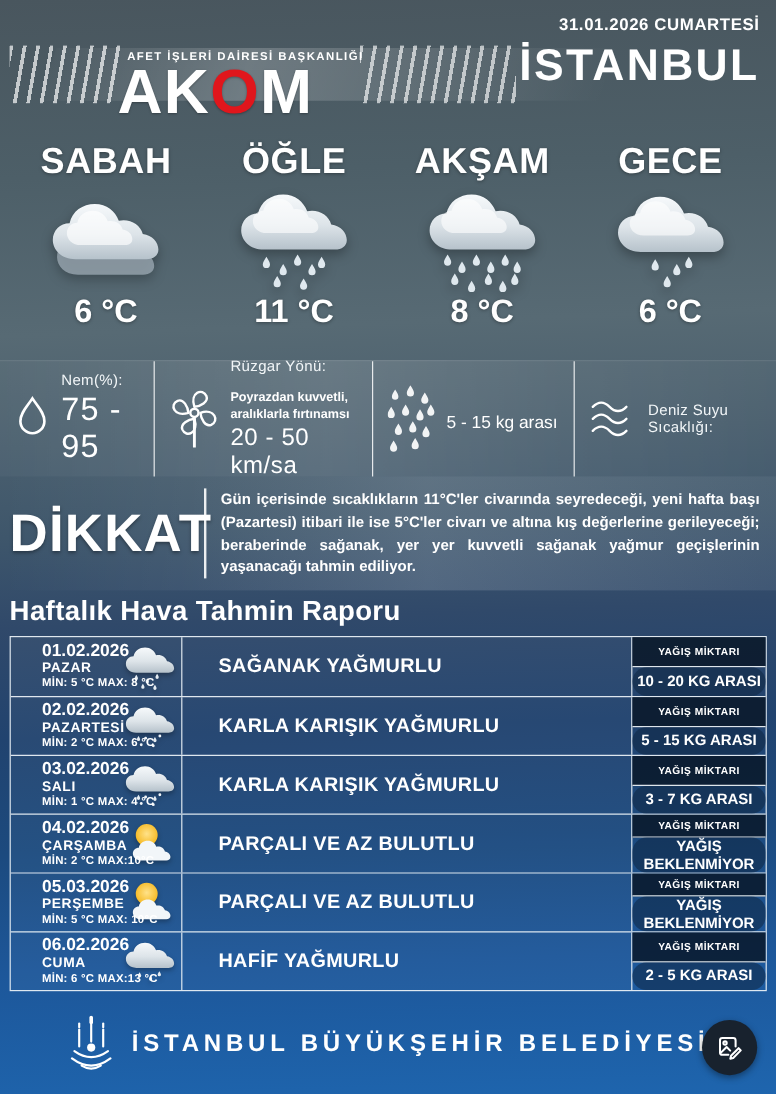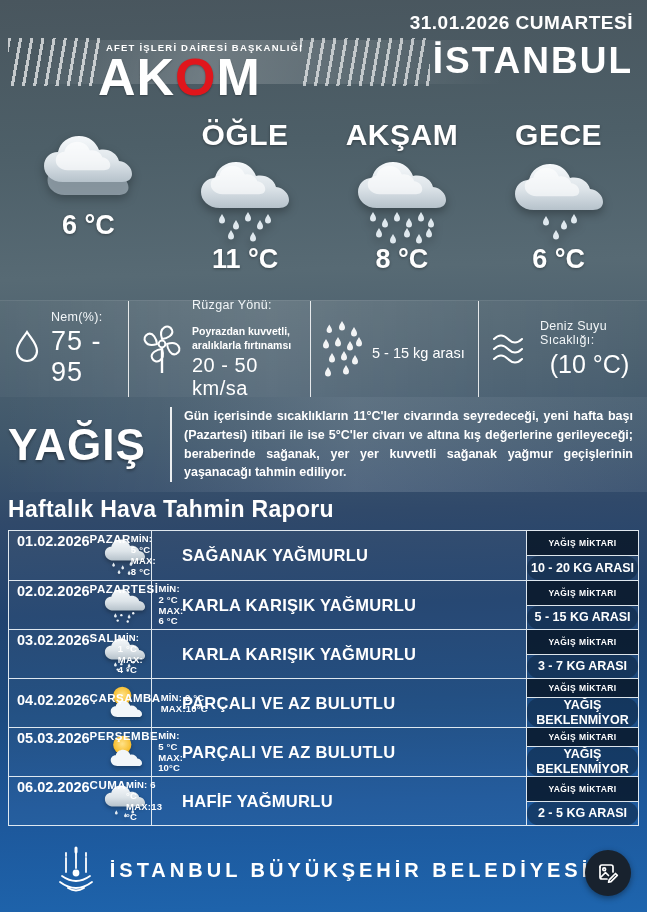--- a/index.html
+++ b/index.html
@@ -24,21 +24,21 @@
   .stripes { position:absolute; top:38px; height:48px;
     background:repeating-linear-gradient(100deg, rgba(255,255,255,0.85) 0 3px, rgba(255,255,255,0) 3px 11px); }
   .stripes.left  { left:8px;  width:92px; opacity:.8; }
   .stripes.right { left:300px; width:130px; opacity:.75; }
   .agency-small { position:relative; font-size:9.5px; font-weight:bold; letter-spacing:1.2px;
     color:#fff; margin-left:48px; margin-bottom:0; }
   .akom { position:relative; font-size:52px; font-weight:900; letter-spacing:1px; line-height:0.95;
     margin-left:40px; text-shadow:0 1px 2px rgba(0,0,0,.3); }
   .akom .red-o { color:#e0161c; }
   .header-right { position:absolute; right:14px; top:12px; text-align:right; }
-  .header-date { font-size:19px; font-weight:bold; letter-spacing:0.5px; }
+  .header-date { font-size:14px; font-weight:bold; letter-spacing:0.5px; }
   .header-city { font-size:37px; font-weight:bold; letter-spacing:2px; margin-top:6px; }
 
   
   .periods { height:188px; display:flex; padding:6px 10px 0 10px; }
   .period { flex:1; display:flex; flex-direction:column; align-items:center; }
   .period-label { font-size:30px; font-weight:900; letter-spacing:0.5px; text-shadow:0 1px 3px rgba(0,0,0,.35); }
   .period-icon { width:104px; height:92px; margin-top:2px; filter:blur(.4px) drop-shadow(0 4px 5px rgba(0,0,0,.3)); }
   .period-temp { font-size:27px; font-weight:900; margin-top:-2px; text-shadow:0 1px 3px rgba(0,0,0,.35); }
 
   
@@ -68,21 +68,21 @@
   .warning-text { flex:1; padding:0 4px 0 12px; font-size:12.5px; font-weight:bold; line-height:1.5; text-align:justify; }
 
   
   .weekly-title { height:36px; padding:4px 0 0 8px; font-size:23px; font-weight:bold; letter-spacing:0.3px; }
   .wtable { margin:2px 8px 0 8px; border:1.5px solid rgba(233,240,246,0.95); }
   .wrow { display:flex; height:49px; }
   .wrow + .wrow { border-top:1.5px solid rgba(233,240,246,0.95); }
   .wcell-date { width:143px; border-right:1.5px solid rgba(233,240,246,0.95);
     padding:4px 4px 4px 8px; display:flex; align-items:center; position:relative;
     background:rgba(255,255,255,0.04); }
-  .wdate-col { display:flex; flex-direction:row; line-height:1.15; z-index:1; }
+  .wdate-col { display:flex; flex-direction:column; line-height:1.15; z-index:1;margin-left:18px; }
   .wdate { font-size:14.5px; font-weight:bold; }
   .wday { font-size:11.5px; font-weight:bold; letter-spacing:0.5px; }
   .wminmax { font-size:9.5px; font-weight:bold; letter-spacing:0.2px; margin-top:1px; }
   .wicon { position:absolute; right:2px; top:4px; width:48px; height:42px;
     filter:drop-shadow(0 2px 2px rgba(0,0,0,.3)); }
   .wcell-desc { flex:1; display:flex; align-items:center; padding-left:30px;
     font-size:16.5px; font-weight:bold; letter-spacing:0.3px;
     background:rgba(255,255,255,0.03); }
   .wcell-precip { width:112px; border-left:1.5px solid rgba(233,240,246,0.95);
     display:flex; flex-direction:column; }
@@ -133,20 +133,21 @@
   </div>
   <div class="header-right">
     <div class="header-date">31.01.2026 CUMARTESİ</div>
     <div class="header-city">İSTANBUL</div>
   </div>
 </div>
 
 <div class="periods">
 
   <div class="period">
+    <div class="period-label">SABAH</div>
     <svg class="period-icon" viewBox="0 0 100 92">
       <use href="#cloudShape" x="0" y="12" fill="#98a6b0" opacity="0.8" transform="translate(4,16) scale(0.92)"></use>
       <use href="#cloudShape" y="10" fill="url(#cloudGrad)"></use>
       <use href="#cloudShape" fill="#ffffff" opacity="0.65" transform="translate(14,18) scale(0.62)"></use>
     </svg>
     <div class="period-temp">6 °C</div>
   </div>
 
   <div class="period">
     <div class="period-label">ÖĞLE</div>
@@ -259,27 +260,26 @@
   <div class="stat stat-4">
     <svg class="stat-icon" width="40" height="34" viewBox="0 0 40 34">
       <g stroke="#fff" stroke-width="2" fill="none" stroke-linecap="round">
         <path d="M3 7 q7 -7 14 0 t14 0"></path>
         <path d="M3 17 q7 -7 14 0 t14 0"></path>
         <path d="M3 27 q7 -7 14 0 t14 0"></path>
       </g>
     </svg>
     <div class="stat-col">
       <div class="stat-label">Deniz Suyu Sıcaklığı:</div>
-      <div class="stat-value-paren">(10 °C)</div>
     </div>
   </div>
 </div>
 
 <div class="warning">
-  <div class="warning-title">YAĞIŞ</div>
+  <div class="warning-title">DİKKAT</div>
   <div class="warning-divider"></div>
   <div class="warning-text">Gün içerisinde sıcaklıkların 11°C'ler civarında seyredeceği, yeni hafta başı (Pazartesi) itibari ile ise 5°C'ler civarı ve altına kış değerlerine gerileyeceği; beraberinde sağanak, yer yer kuvvetli sağanak yağmur geçişlerinin yaşanacağı tahmin ediliyor.</div>
 </div>
 
 <div class="weekly-title">Haftalık Hava Tahmin Raporu</div>
 
 <div class="wtable">
 
   <div class="wrow">
     <div class="wcell-date">

